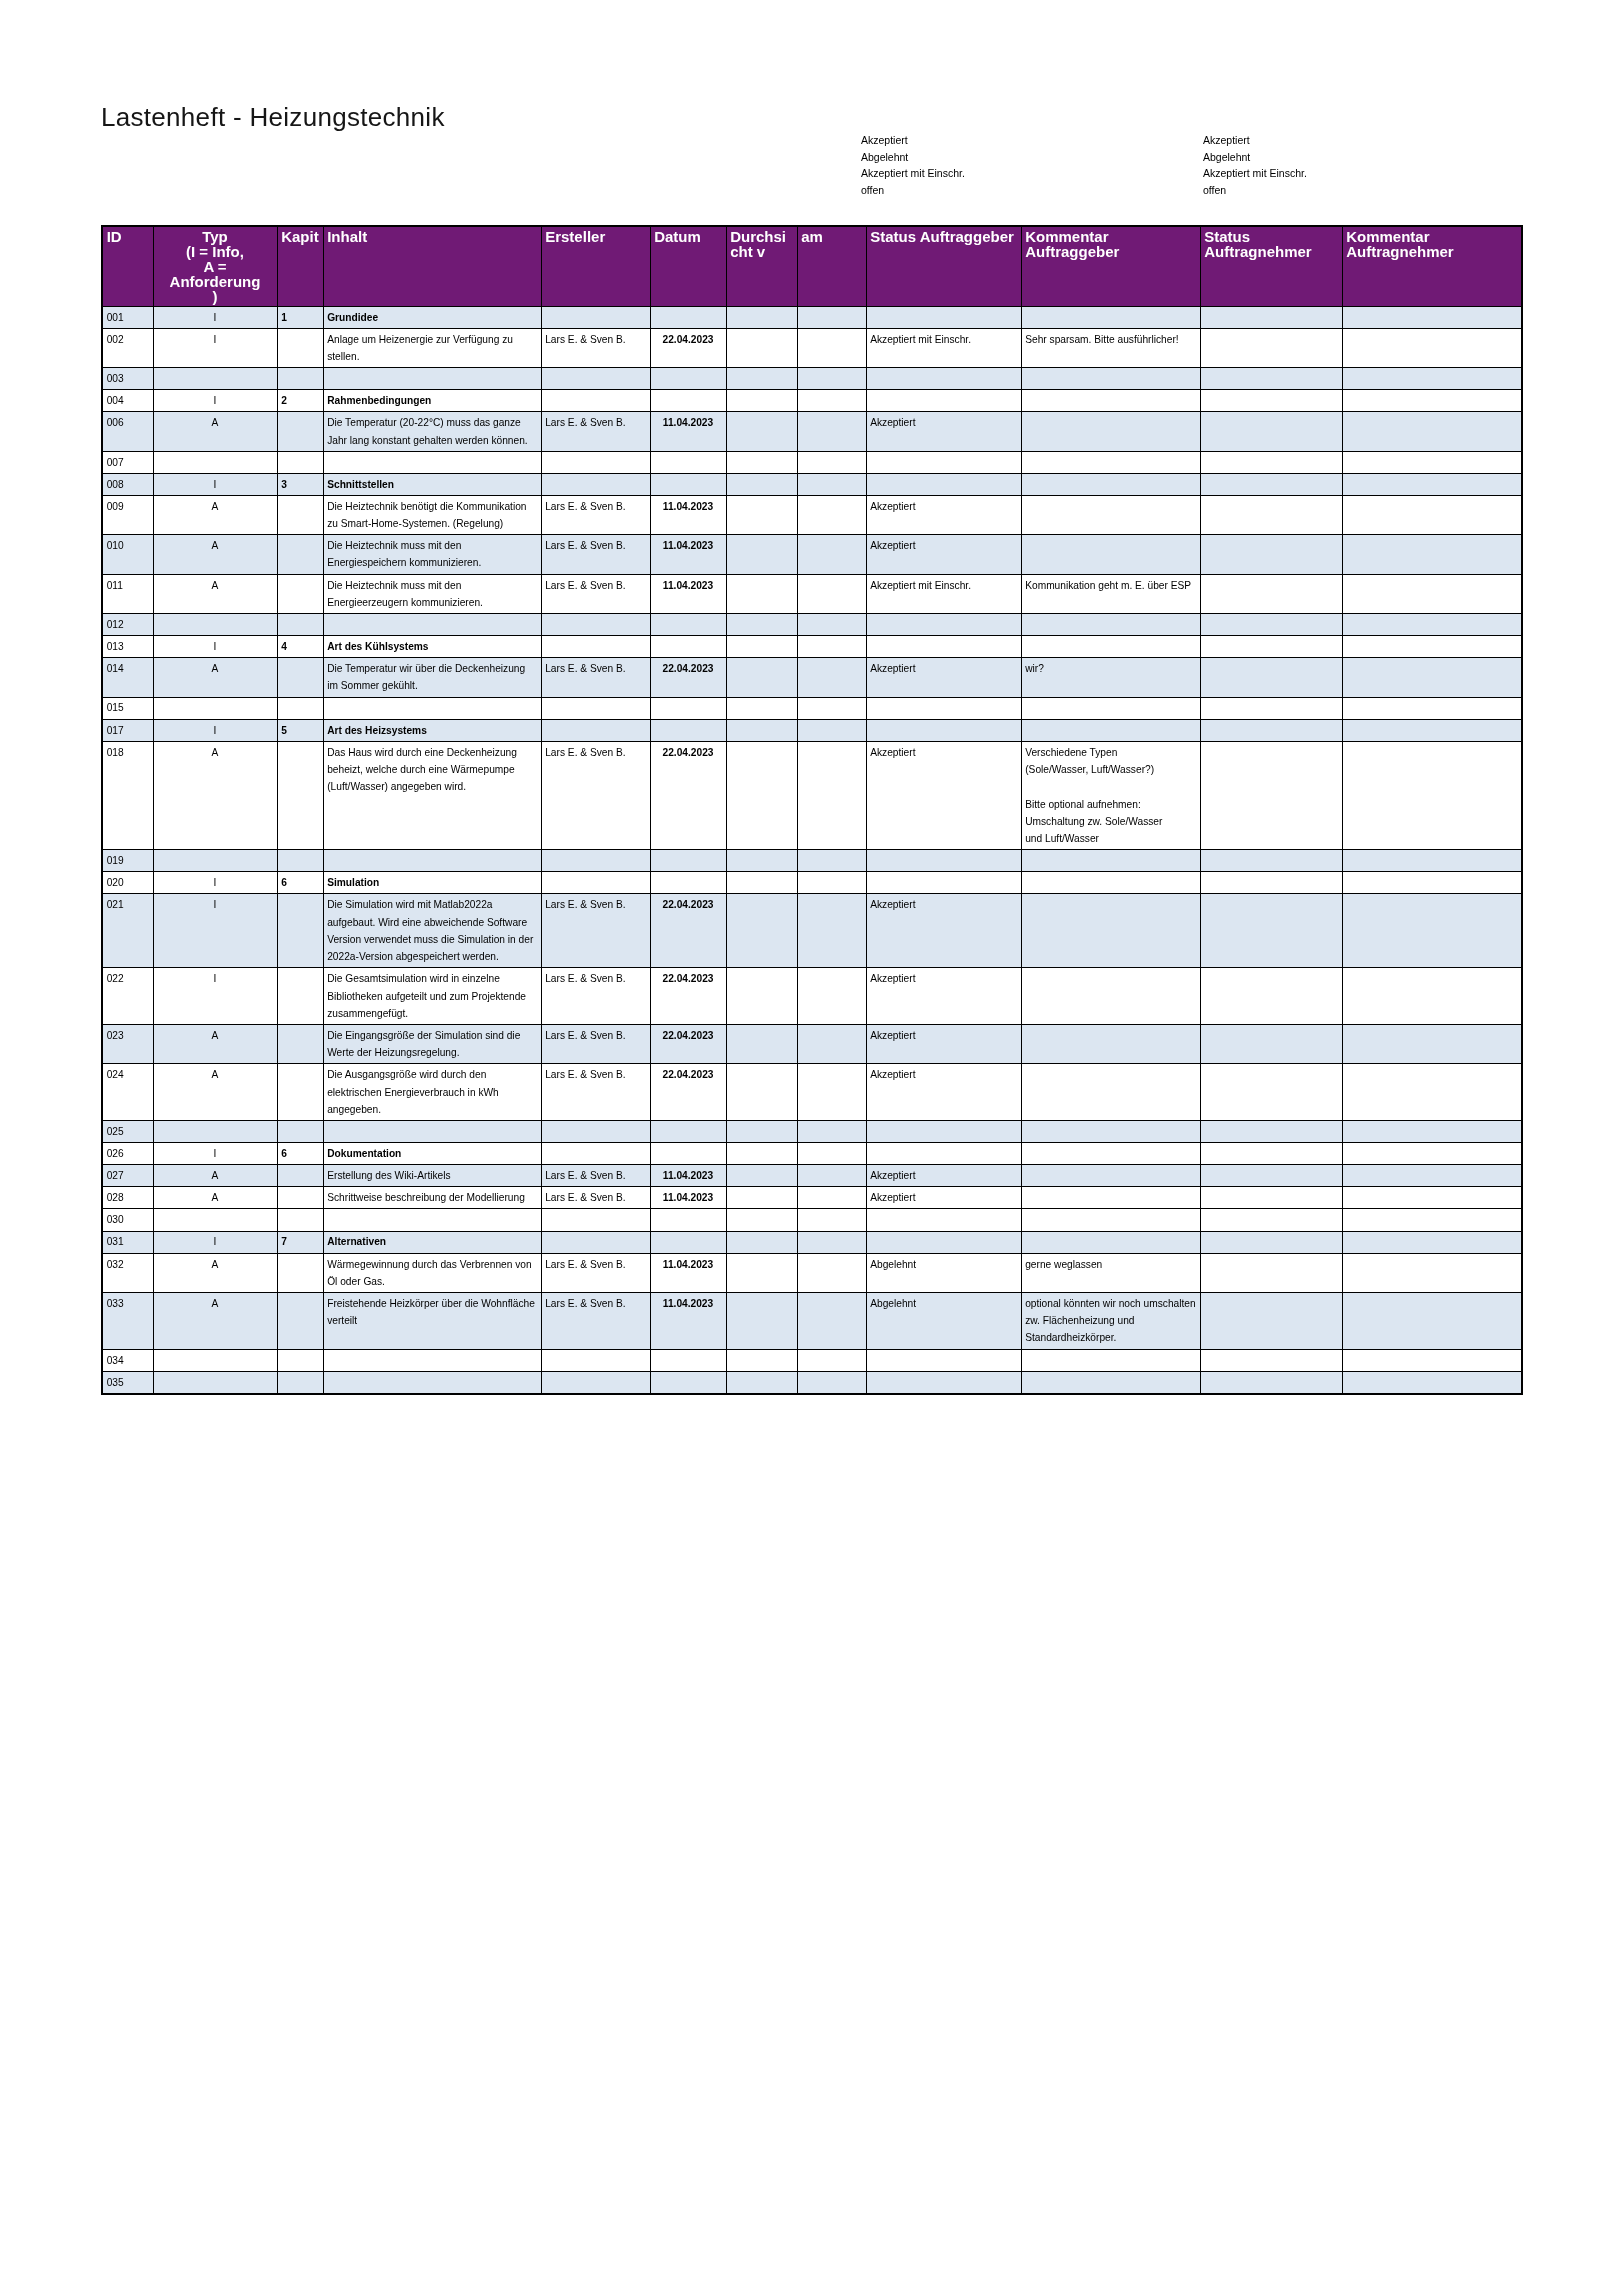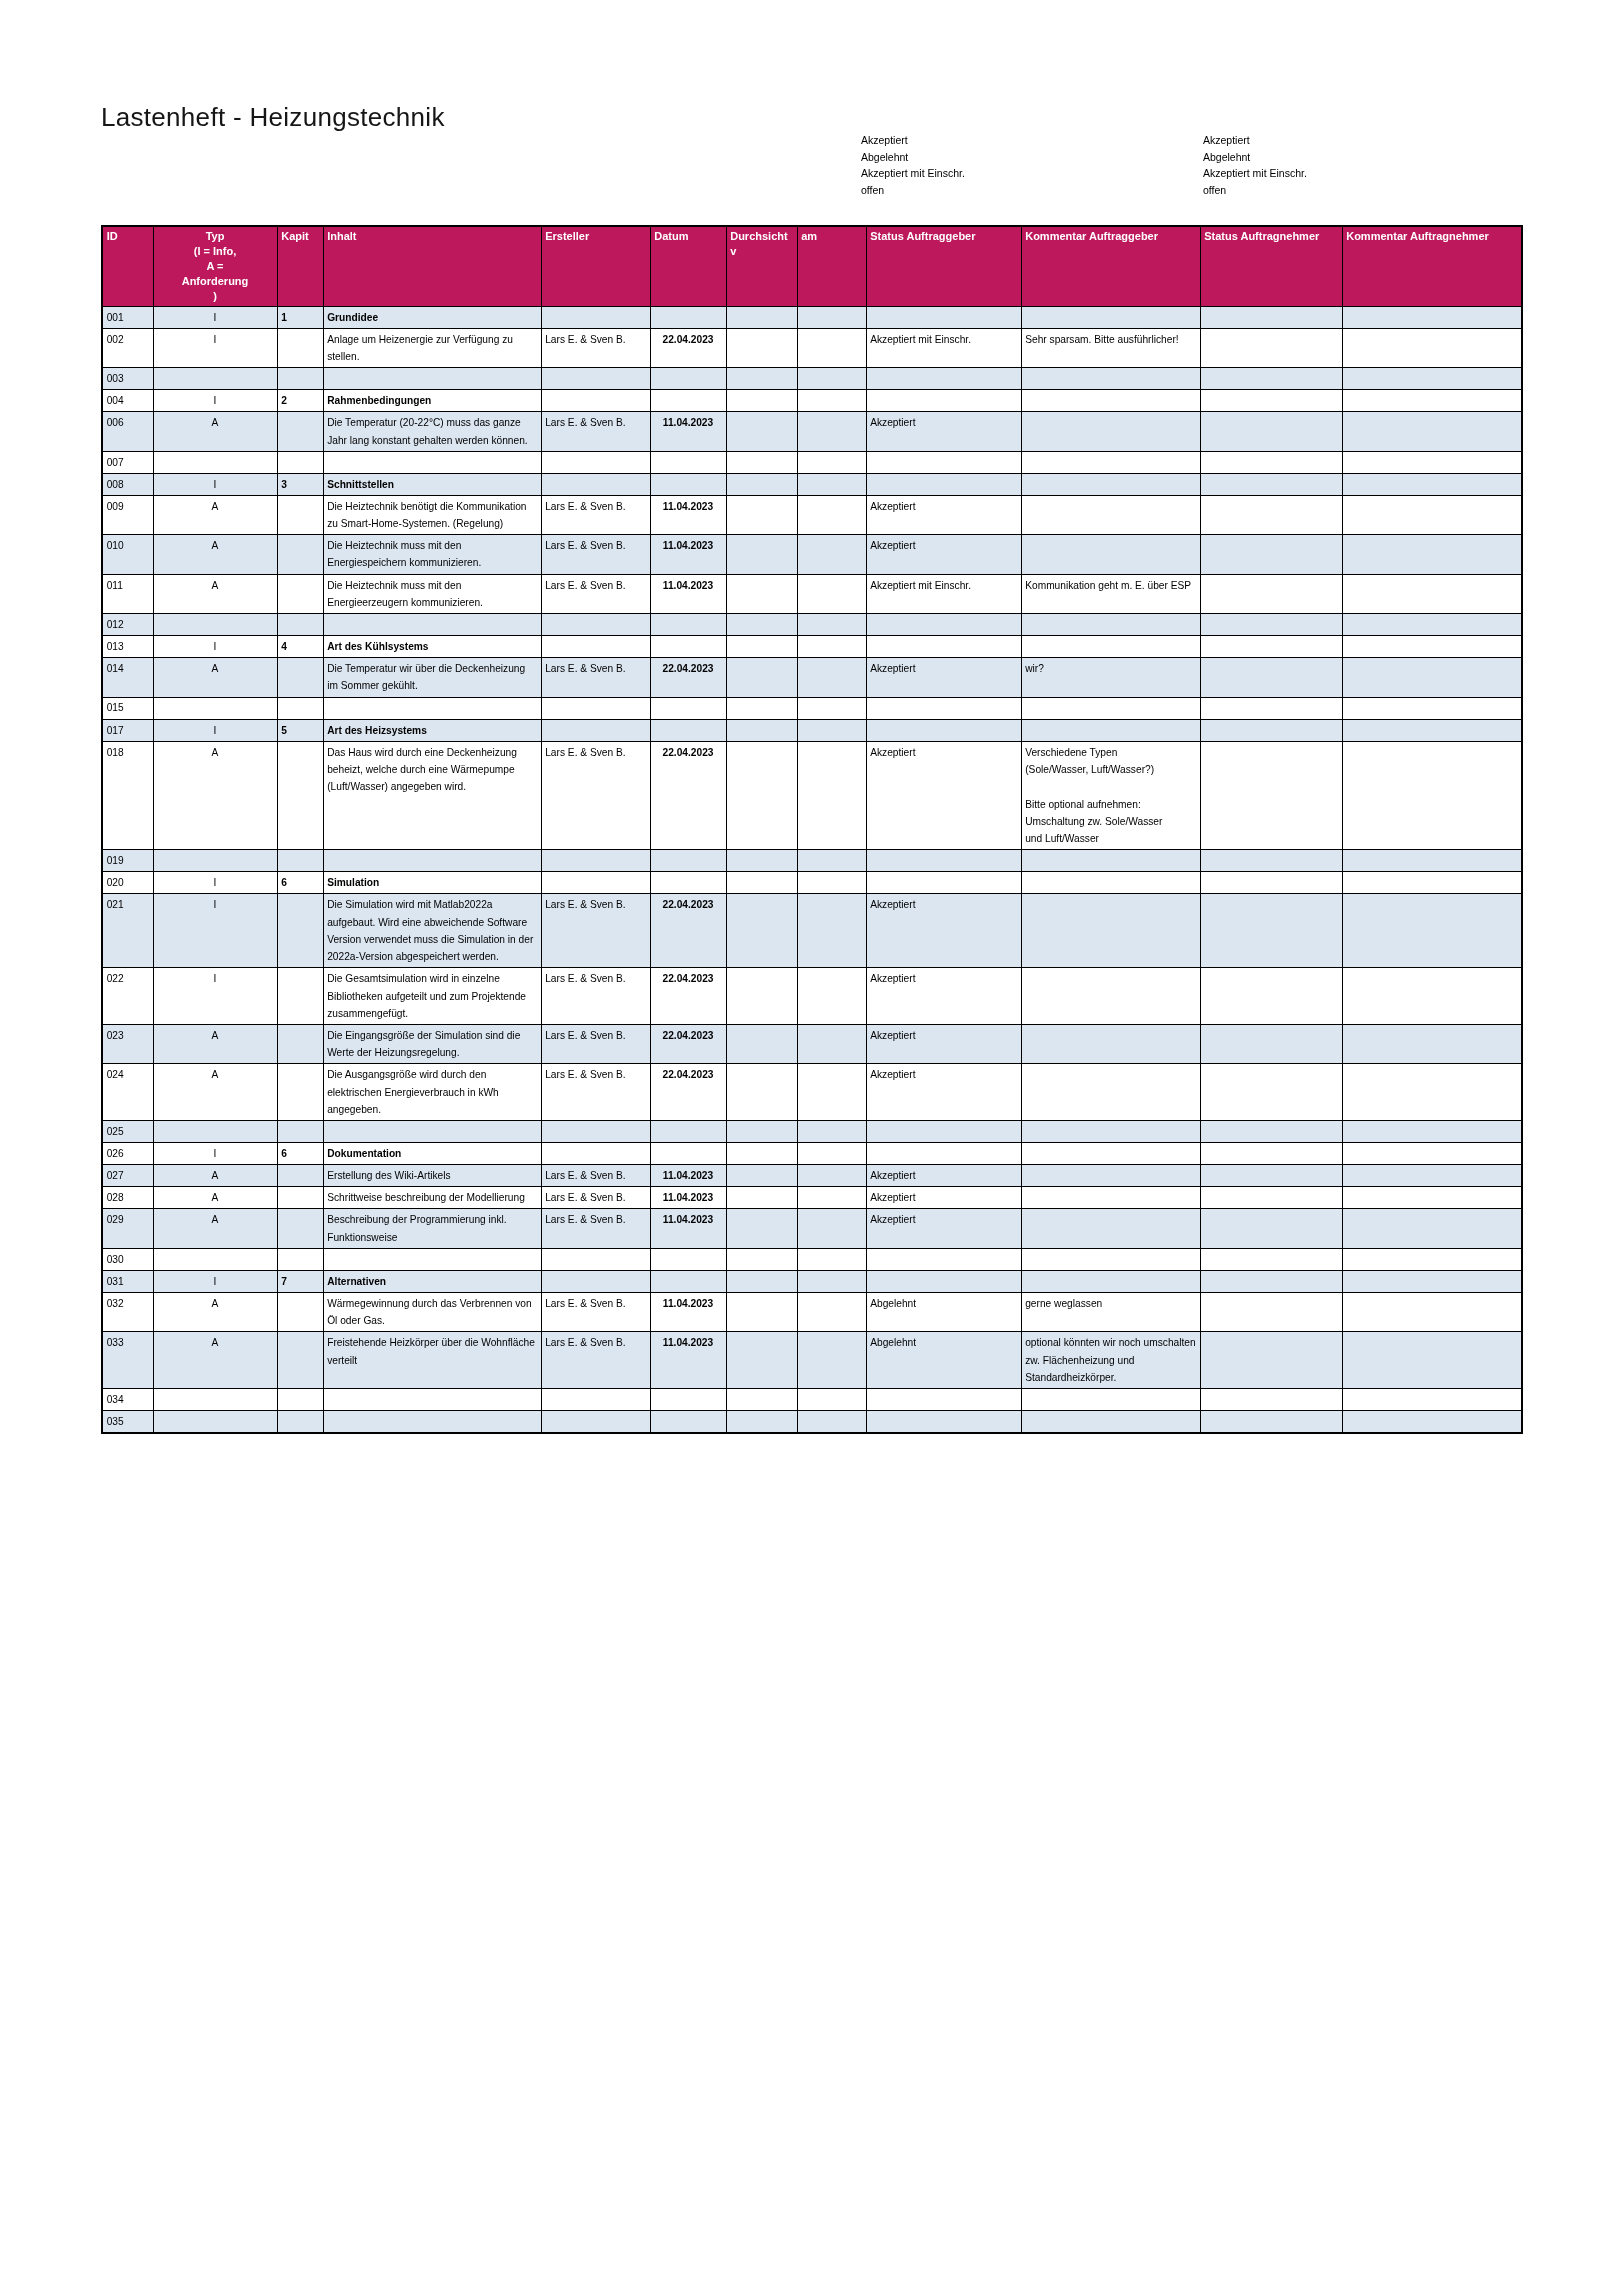--- a/index.html
+++ b/index.html
@@ -47,26 +47,26 @@
   table.req th, table.req td {
     border: 1.2px solid #000;
     vertical-align: top;
     padding: 1.9px 3.7px;
     font-size: 10.2px;
     line-height: 17.3px;
     overflow: hidden;
     word-wrap: break-word;
   }
   table.req thead th {
-    background: #be185d;
+    background: #701a75;
     color: #ffffff;
     font-weight: bold;
     text-align: left;
     height: 73px;
-    font-size: 11px;
+    font-size: 15px;
     line-height: 15px;
     white-space: pre-line;
     border-bottom: 1.9px solid #000;
   }
   table.req thead th.center { text-align: center; }
   tr.band-blue td { background: #dce6f1; }
   tr.band-white td { background: #ffffff; }
   td.c-typ { text-align: center; }
   td.c-kapitel { font-weight: bold; }
   td.c-datum { text-align: center; font-weight: bold; }
@@ -491,34 +491,20 @@
         <td class="c-inhalt">Schrittweise beschreibung der Modellierung</td>
         <td class="c-ersteller">Lars E. &amp; Sven B.</td>
         <td class="c-datum">11.04.2023</td>
         <td class="c-durchsicht-vom"></td>
         <td class="c-am"></td>
         <td class="c-status-ag">Akzeptiert</td>
         <td class="c-kommentar-ag prewrap"></td>
         <td class="c-status-an"></td>
         <td class="c-kommentar-an"></td>
       </tr>
-      <tr class="band-blue">
-        <td class="c-id">029</td>
-        <td class="c-typ">A</td>
-        <td class="c-kapitel"></td>
-        <td class="c-inhalt">Beschreibung der Programmierung inkl. Funktionsweise</td>
-        <td class="c-ersteller">Lars E. &amp; Sven B.</td>
-        <td class="c-datum">11.04.2023</td>
-        <td class="c-durchsicht-vom"></td>
-        <td class="c-am"></td>
-        <td class="c-status-ag">Akzeptiert</td>
-        <td class="c-kommentar-ag prewrap"></td>
-        <td class="c-status-an"></td>
-        <td class="c-kommentar-an"></td>
-      </tr>
       <tr class="band-white empty">
         <td class="c-id">030</td>
         <td class="c-typ"></td>
         <td class="c-kapitel"></td>
         <td class="c-inhalt"></td>
         <td class="c-ersteller"></td>
         <td class="c-datum"></td>
         <td class="c-durchsicht-vom"></td>
         <td class="c-am"></td>
         <td class="c-status-ag"></td>

